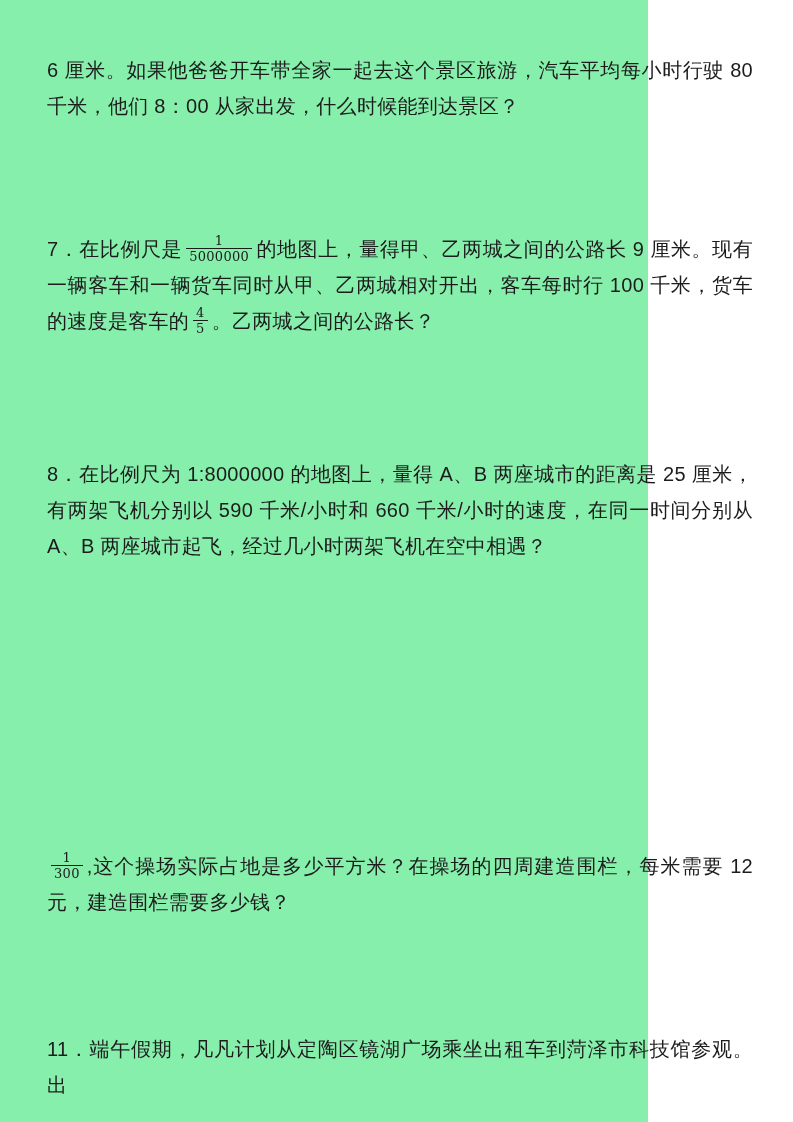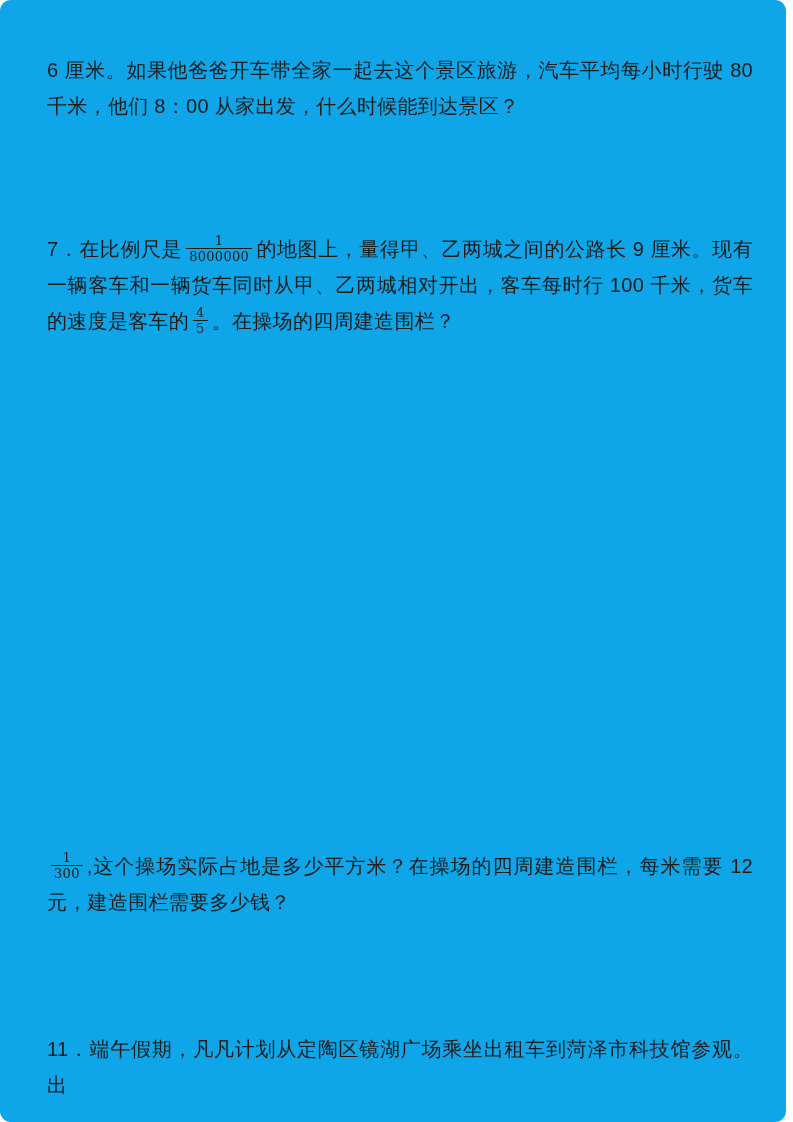--- a/index.html
+++ b/index.html
@@ -5,26 +5,25 @@
   html, body {
     margin: 0;
     padding: 0;
     width: 793px;
     height: 1122px;
     background: #ffffff;
     overflow: hidden;
   }
   .page {
     position: relative;
-    width: 786px;
+    width: 648px;
     height: 1122px;
-    background: #0ea5e9;
+    background: #86efac;
     font-family: "Liberation Sans", "DejaVu Sans", sans-serif;
     color: #1c1c1c;
-    border-radius: 11px;
   }
   .q {
     position: absolute;
     left: 47px;
     width: 706px;
     margin: 0;
     font-size: 20px;
     line-height: 36px;
     text-align: justify;
     letter-spacing: 0.3px;
@@ -55,27 +54,30 @@
 
 <div class="page">
 
   <p class="q" style="top:52px">
     <span>6 厘米。如果他爸爸开车带全家一起去这个景区旅游，汽车平均每小时行驶 80 千米，他们 8：00 从家出发，什么时候能到达景区？</span>
   </p>
 
   <p class="q" style="top:231px">
     <span>7．在比例尺是</span><span class="frac">
         <span class="num">1</span>
-        <span class="den">8000000</span>
+        <span class="den">5000000</span>
       </span><span>的地图上，量得甲、乙两城之间的公路长 9 厘米。现有一辆客车和一辆货车同时从甲、乙两城相对开出，客车每时行 100 千米，货车的速度是客车的</span><span class="frac">
         <span class="num">4</span>
         <span class="den">5</span>
-      </span><span>。在操场的四周建造围栏？</span>
+      </span><span>。乙两城之间的公路长？</span>
   </p>
 
+  <p class="q" style="top:456px">
+    <span>8．在比例尺为 1:8000000 的地图上，量得 A、B 两座城市的距离是 25 厘米，有两架飞机分别以 590 千米/小时和 660 千米/小时的速度，在同一时间分别从 A、B 两座城市起飞，经过几小时两架飞机在空中相遇？</span>
+  </p>
 
 
   <p class="q" style="top:848px">
     <span class="frac">
         <span class="num">1</span>
         <span class="den">300</span>
       </span><span>,这个操场实际占地是多少平方米？在操场的四周建造围栏，每米需要 12 元，建造围栏需要多少钱？</span>
   </p>
 
   <p class="q" style="top:1031px">

